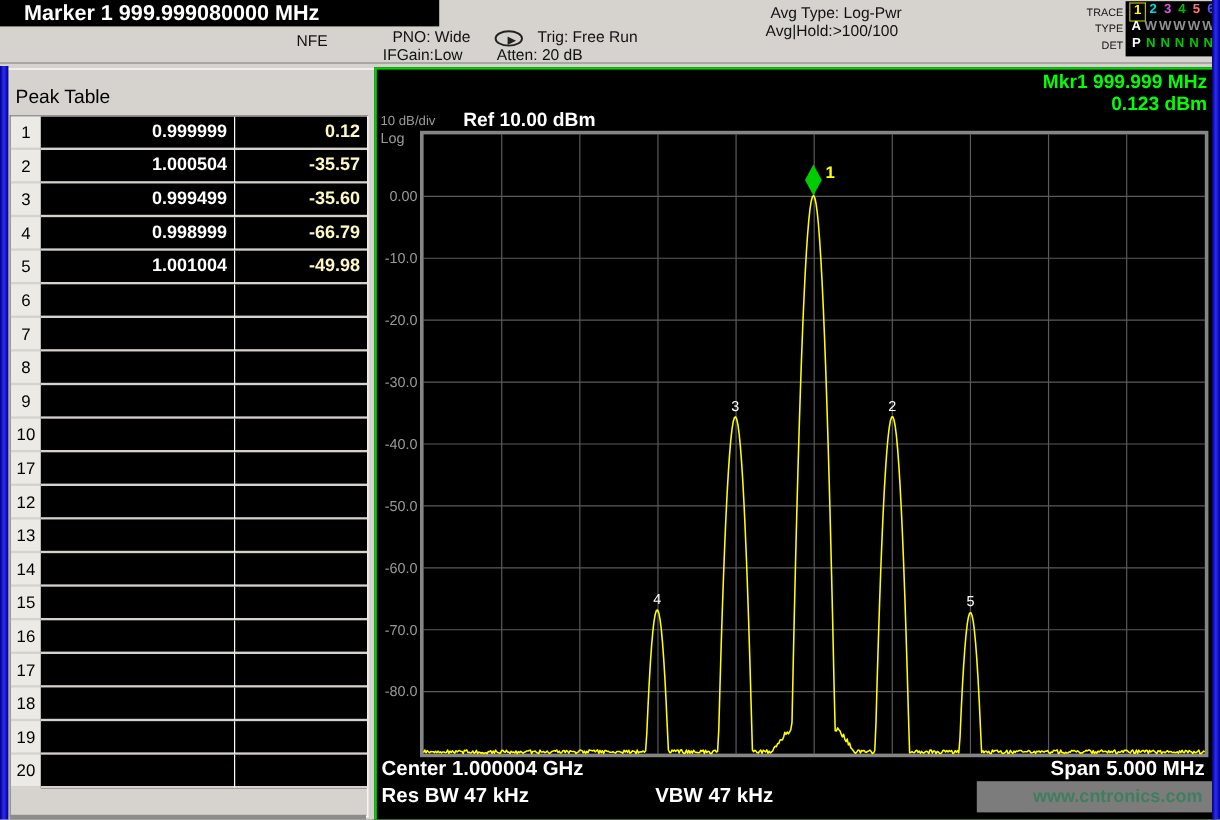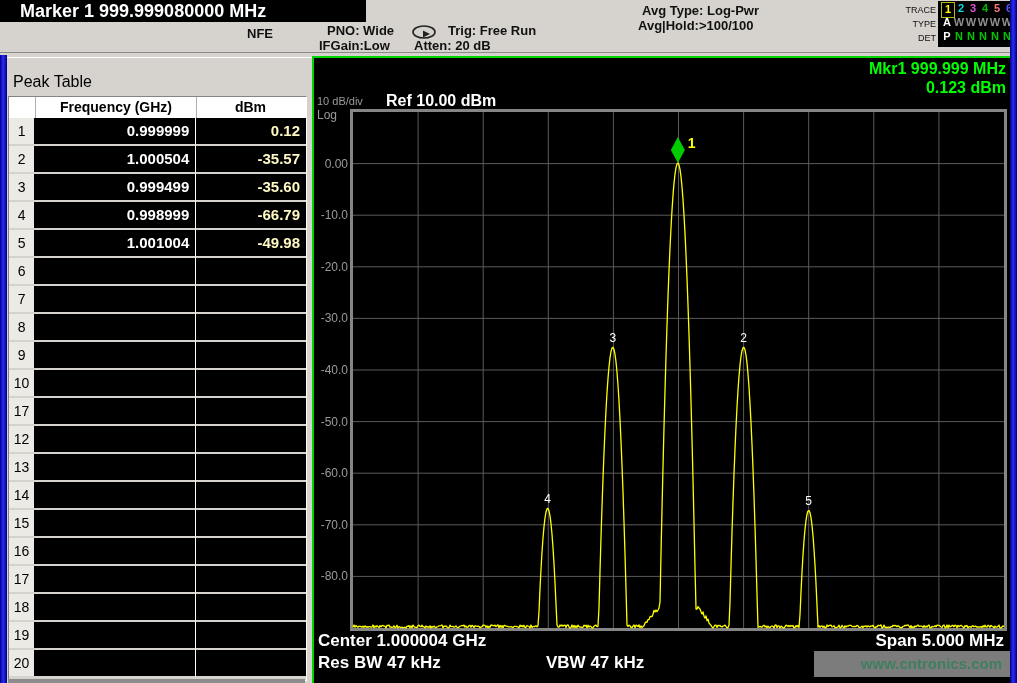--- a/index.html
+++ b/index.html
@@ -4,21 +4,21 @@
 <style>
   html,body{margin:0;padding:0}
   body{width:1017px;height:683px;overflow:hidden;background:#d6d3ce;
        font-family:"Liberation Sans","DejaVu Sans",sans-serif;position:relative}
   #screen{position:absolute;left:0;top:0;width:1017px;height:683px;background:#d6d3ce}
 
   
   .hdr{position:absolute;left:0;top:0;width:1017px;height:52px;background:#d6d3ce}
   .marker-bar{position:absolute;left:0;top:0;width:346px;height:22px;background:#000;color:#fff;
               font-weight:bold;font-size:18px;line-height:22px;padding-left:20px;white-space:nowrap}
-  .hlabel{position:absolute;font-size:13px;font-weight:bold;color:#111;white-space:nowrap}
+  .hlabel{position:absolute;font-size:13px;font-weight:normal;color:#111;white-space:nowrap}
   #nfe{left:247px;top:26px}
   #pno{left:327px;top:23px}
   #ifgain{left:319px;top:38px}
   #trig{left:448px;top:23px}
   #atten{left:414px;top:38px}
   #avgtype{left:642px;top:3px}
   #avghold{left:638px;top:18px}
   .loop-icon{position:absolute;left:410px;top:24px;width:28px;height:16px}
 
   .legend-labels{position:absolute;left:892px;top:3px;width:44px;font-size:9px;color:#111;
@@ -131,25 +131,20 @@
           <span class="lcell" style="color: rgb(0, 200, 0);">N</span>
         </div>
     </div>
   </div>
 
   <div class="top-divider"></div>
 
   <div class="left-panel">
     <div class="pt-title">Peak Table</div>
     <div class="table-box">
-      <div class="thead">
-        <div class="th num"></div>
-        <div class="th freq">Frequency (GHz)</div>
-        <div class="th dbm">dBm</div>
-      </div>
       <div id="peak-rows">
           <div class="trow">
             <div class="tnum">1</div>
             <div class="tfreq">0.999999</div>
             <div class="tdbm">0.12</div>
           </div>
           <div class="trow">
             <div class="tnum">2</div>
             <div class="tfreq">1.000504</div>
             <div class="tdbm">-35.57</div>

